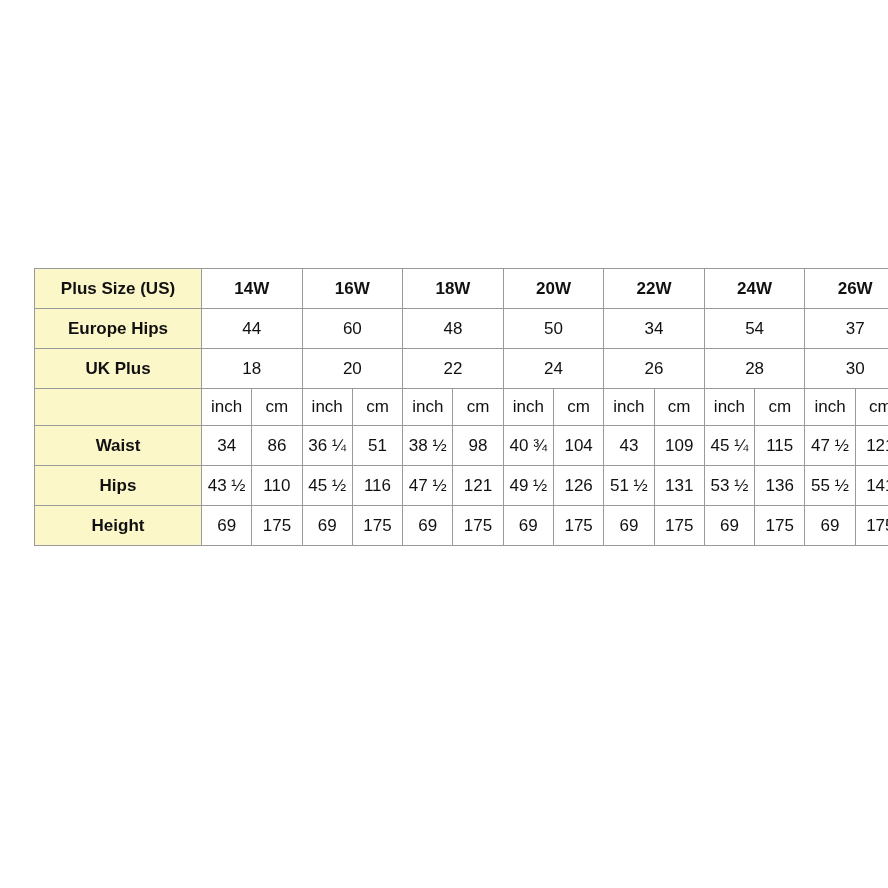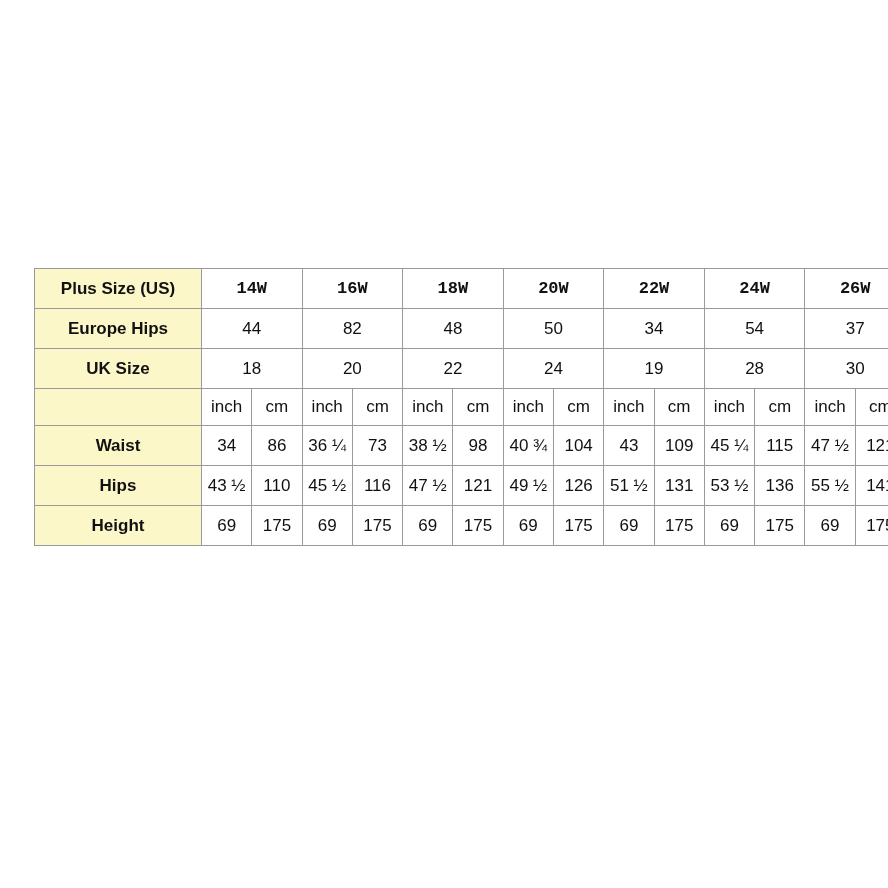--- a/index.html
+++ b/index.html
@@ -39,21 +39,20 @@
   }
   td.rowhead {
     background: #fcf7c9;
     font-weight: bold;
     font-size: 17.5px;
     width: 166px;
   }
   td.sizehead {
     font-weight: bold;
     font-size: 17.5px;
-    font-family: Liberation Mono, monospace;
   }
   td.unit {
     font-size: 15px;
     color: #222222;
   }
   tr.unitrow td {
     height: 36px;
     margin-left: 42px;
   }
   tr.unitrow td.rowhead {
@@ -76,34 +75,34 @@
         <td class="sizehead" colspan="2">16W</td>
         <td class="sizehead" colspan="2">18W</td>
         <td class="sizehead" colspan="2">20W</td>
         <td class="sizehead" colspan="2">22W</td>
         <td class="sizehead" colspan="2">24W</td>
         <td class="sizehead" colspan="2">26W</td>
       </tr>
       <tr>
         <td class="rowhead">Europe Hips</td>
         <td colspan="2">44</td>
-        <td colspan="2">82</td>
+        <td colspan="2">60</td>
         <td colspan="2">48</td>
         <td colspan="2">50</td>
         <td colspan="2">34</td>
         <td colspan="2">54</td>
         <td colspan="2">37</td>
       </tr>
       <tr>
-        <td class="rowhead">UK Size</td>
+        <td class="rowhead">UK Plus</td>
         <td colspan="2">18</td>
         <td colspan="2">20</td>
         <td colspan="2">22</td>
         <td colspan="2">24</td>
-        <td colspan="2">19</td>
+        <td colspan="2">26</td>
         <td colspan="2">28</td>
         <td colspan="2">30</td>
       </tr>
       <tr class="unitrow">
         <td class="rowhead"></td>
         <td class="unit num-col">inch</td>
         <td class="unit num-col">cm</td>
         <td class="unit num-col">inch</td>
         <td class="unit num-col">cm</td>
         <td class="unit num-col">inch</td>
@@ -117,21 +116,21 @@
         <td class="unit num-col">inch</td>
         <td class="unit num-col">cm</td>
       </tr>
 
 
       <tr>
         <td class="rowhead">Waist</td>
         <td class="val">34</td>
         <td class="val">86</td>
         <td class="val">36 ¼</td>
-        <td class="val">73</td>
+        <td class="val">51</td>
         <td class="val">38 ½</td>
         <td class="val">98</td>
         <td class="val">40 ¾</td>
         <td class="val">104</td>
         <td class="val">43</td>
         <td class="val">109</td>
         <td class="val">45 ¼</td>
         <td class="val">115</td>
         <td class="val">47 ½</td>
         <td class="val">121</td>

